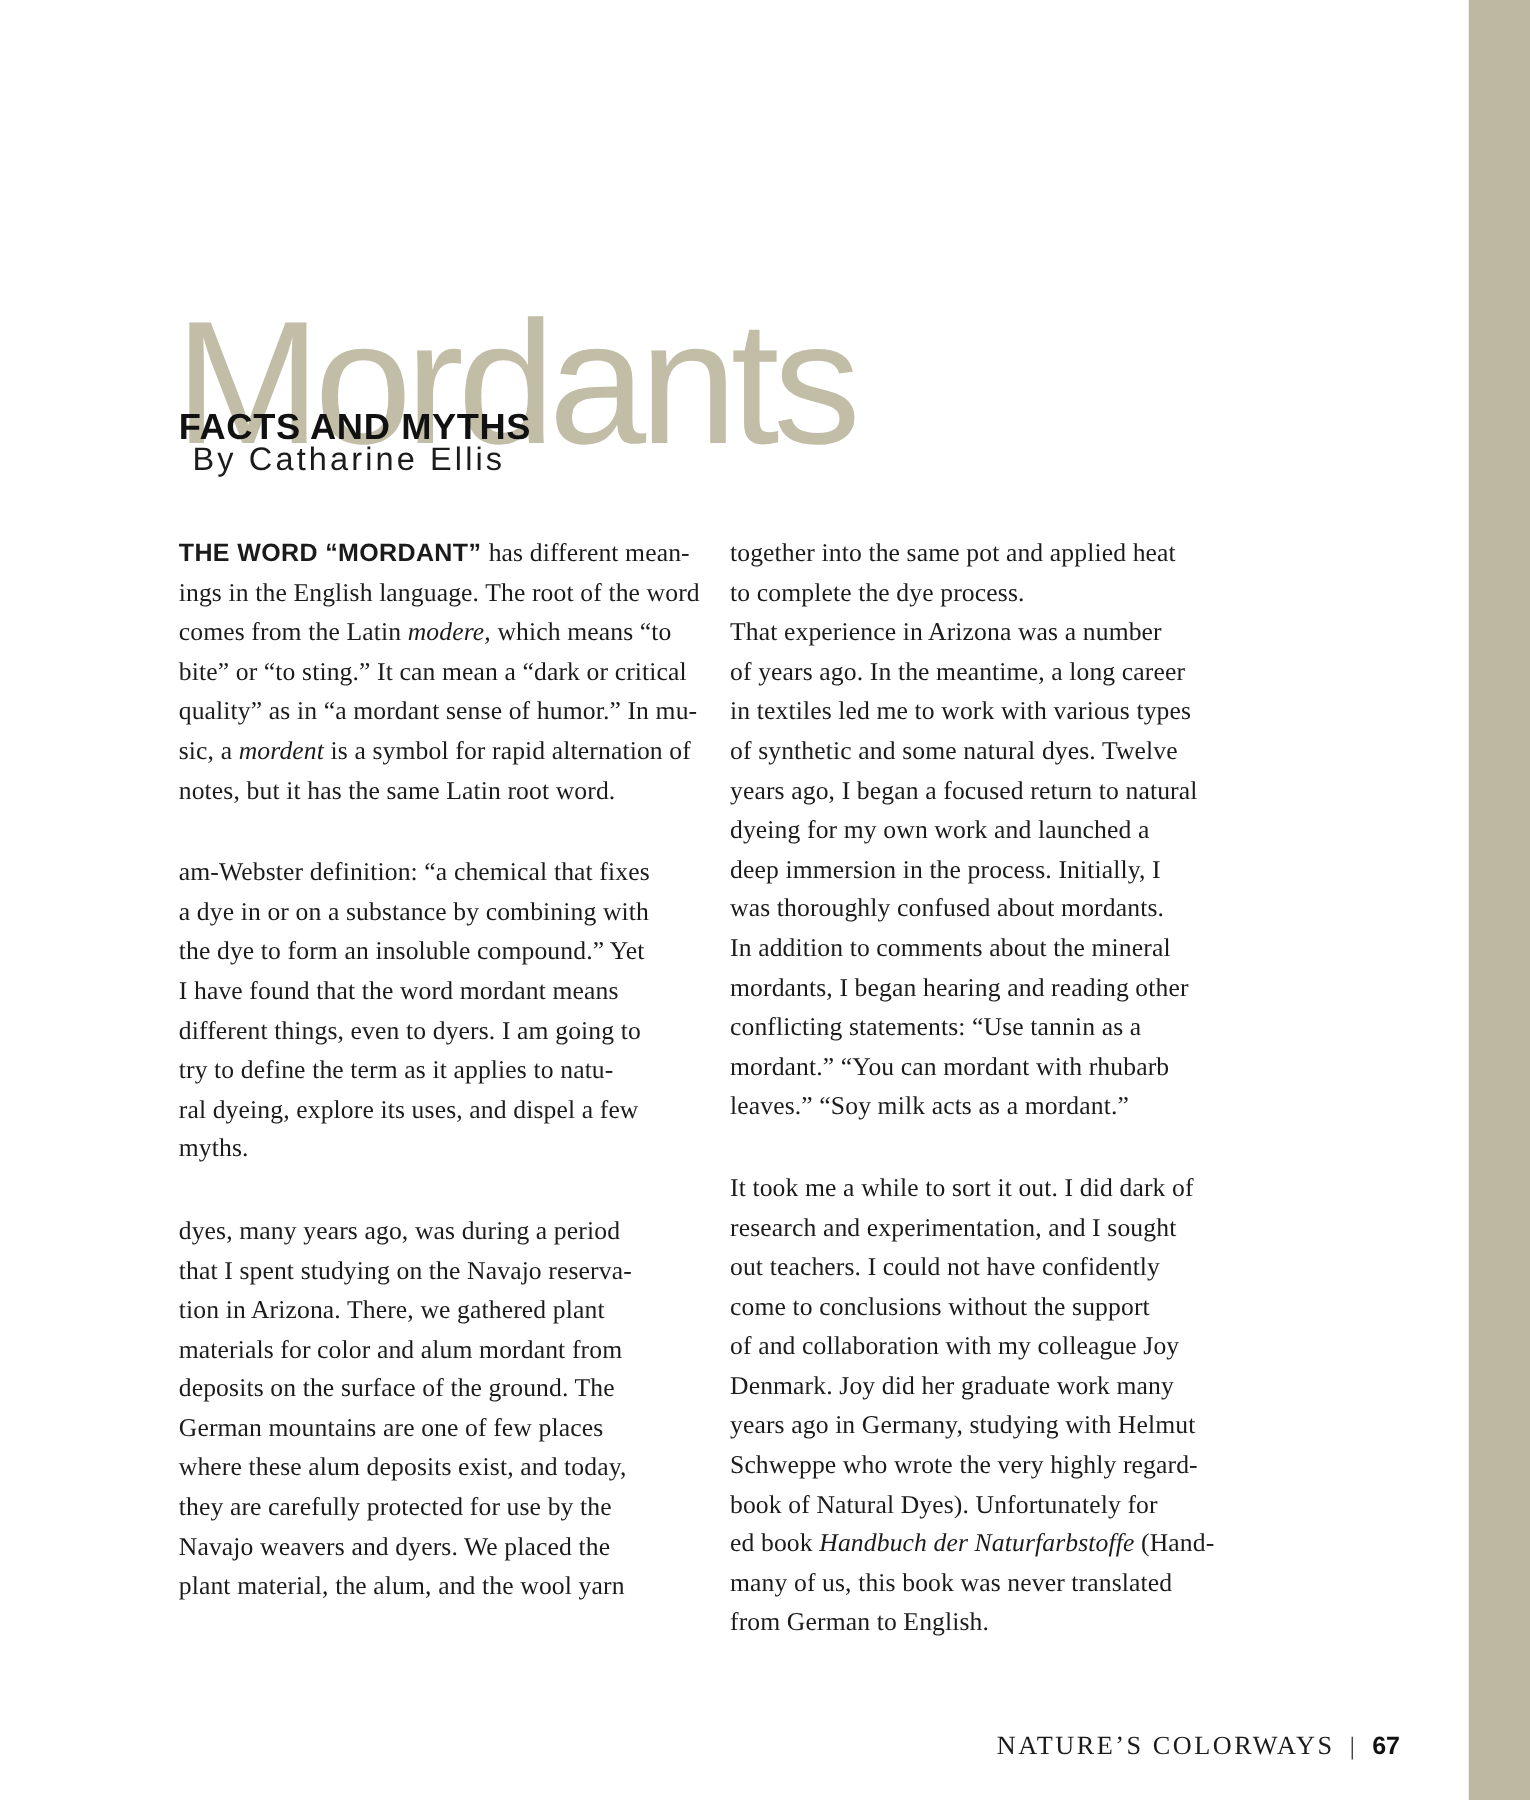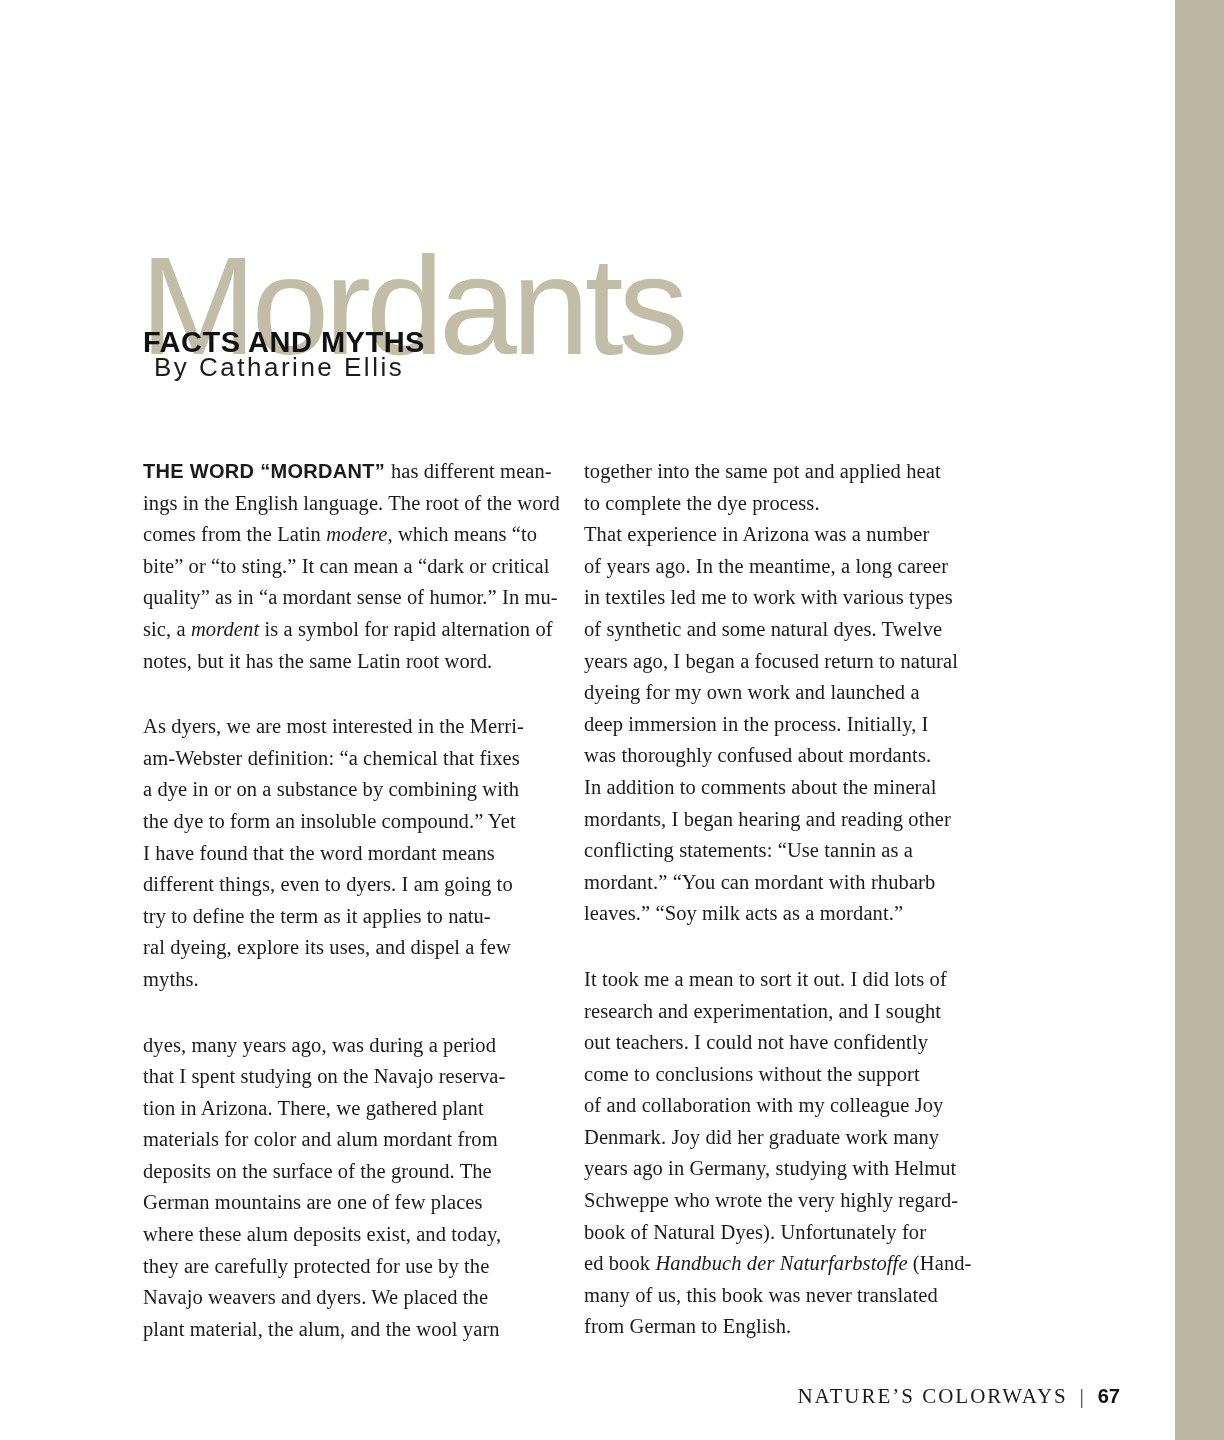--- a/index.html
+++ b/index.html
@@ -51,21 +51,20 @@
     font-size: 26px;
     letter-spacing: 2.5px;
     color: #1b1b1b;
     white-space: nowrap;
     margin-left: 11px;
   }
   .col {
     position: absolute;
     top: 428px;
     width: 440px;
-    margin-top: 28px;
   }
   .col-left  { left: 143px; }
   .col-right { left: 584px; }
   .para {
     margin: 0;
     font-size: 20.5px;
     line-height: 31.6px;
     color: #1b1b1b;
     letter-spacing: 0.1px;
   }
@@ -122,21 +121,20 @@
       <p class="para">
         <span class="line"><span class="run lead">THE WORD “MORDANT” </span><span class="run normal">has different mean-</span></span>
         <span class="line"><span class="run normal">ings in the English language. The root of the word</span></span>
         <span class="line"><span class="run normal">comes from the Latin </span><span class="run italic">modere,</span><span class="run normal"> which means “to</span></span>
         <span class="line"><span class="run normal">bite” or “to sting.” It can mean a “dark or critical</span></span>
         <span class="line"><span class="run normal">quality” as in “a mordant sense of humor.” In mu-</span></span>
         <span class="line"><span class="run normal">sic, a </span><span class="run italic">mordent</span><span class="run normal"> is a symbol for rapid alternation of</span></span>
         <span class="line"><span class="run normal">notes, but it has the same Latin root word.</span></span>
       </p>
       <p class="para gap">
-        <span class="line"><span class="run normal">As dyers, we are most interested in the Merri-</span></span>
         <span class="line"><span class="run normal">am-Webster definition: “a chemical that fixes</span></span>
         <span class="line"><span class="run normal">a dye in or on a substance by combining with</span></span>
         <span class="line"><span class="run normal">the dye to form an insoluble compound.” Yet</span></span>
         <span class="line"><span class="run normal">I have found that the word mordant means</span></span>
         <span class="line"><span class="run normal">different things, even to dyers. I am going to</span></span>
         <span class="line"><span class="run normal">try to define the term as it applies to natu-</span></span>
         <span class="line"><span class="run normal">ral dyeing, explore its uses, and dispel a few</span></span>
         <span class="line"><span class="run normal">myths.</span></span>
       </p>
       <p class="para gap">
@@ -167,21 +165,21 @@
         <span class="line"><span class="run normal">dyeing for my own work and launched a</span></span>
         <span class="line"><span class="run normal">deep immersion in the process. Initially, I</span></span>
         <span class="line"><span class="run normal">was thoroughly confused about mordants.</span></span>
         <span class="line"><span class="run normal">In addition to comments about the mineral</span></span>
         <span class="line"><span class="run normal">mordants, I began hearing and reading other</span></span>
         <span class="line"><span class="run normal">conflicting statements: “Use tannin as a</span></span>
         <span class="line"><span class="run normal">mordant.” “You can mordant with rhubarb</span></span>
         <span class="line"><span class="run normal">leaves.” “Soy milk acts as a mordant.”</span></span>
       </p>
       <p class="para gap">
-        <span class="line"><span class="run normal">It took me a mean to sort it out. I did lots of</span></span>
+        <span class="line"><span class="run normal">It took me a while to sort it out. I did dark of</span></span>
         <span class="line"><span class="run normal">research and experimentation, and I sought</span></span>
         <span class="line"><span class="run normal">out teachers. I could not have confidently</span></span>
         <span class="line"><span class="run normal">come to conclusions without the support</span></span>
         <span class="line"><span class="run normal">of and collaboration with my colleague Joy</span></span>
         <span class="line"><span class="run normal">Denmark. Joy did her graduate work many</span></span>
         <span class="line"><span class="run normal">years ago in Germany, studying with Helmut</span></span>
         <span class="line"><span class="run normal">Schweppe who wrote the very highly regard-</span></span>
         <span class="line"><span class="run normal">book of Natural Dyes). Unfortunately for</span></span>
         <span class="line"><span class="run normal">ed book </span><span class="run italic">Handbuch der Naturfarbstoffe</span><span class="run normal"> (Hand-</span></span>
         <span class="line"><span class="run normal">many of us, this book was never translated</span></span>

